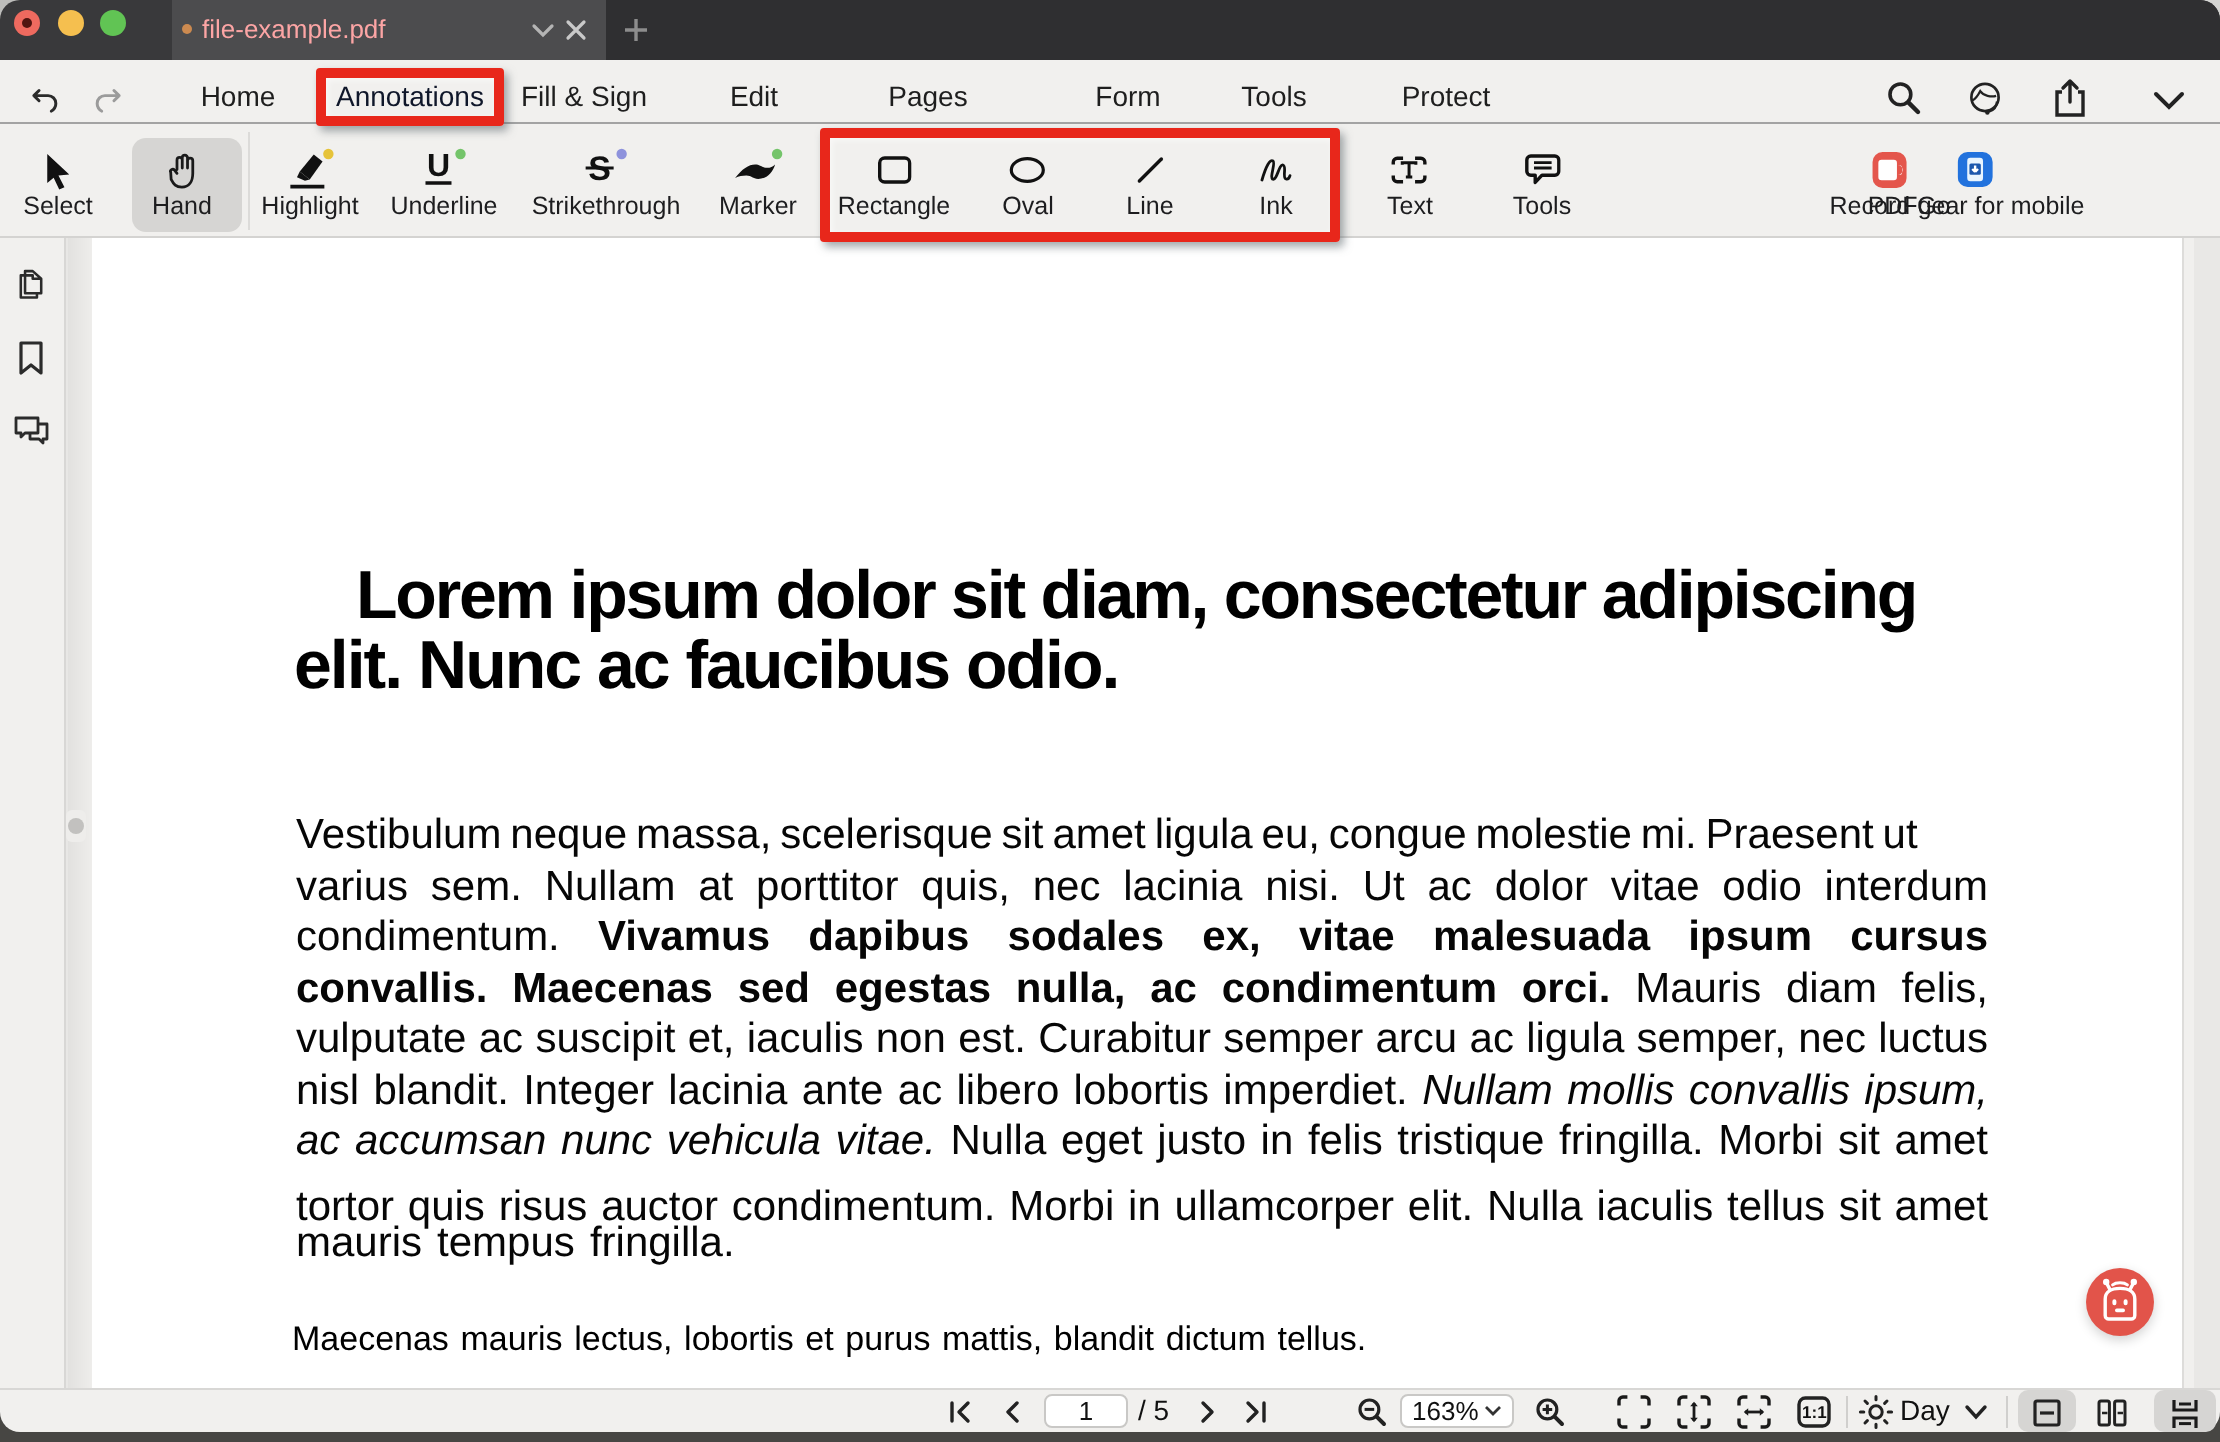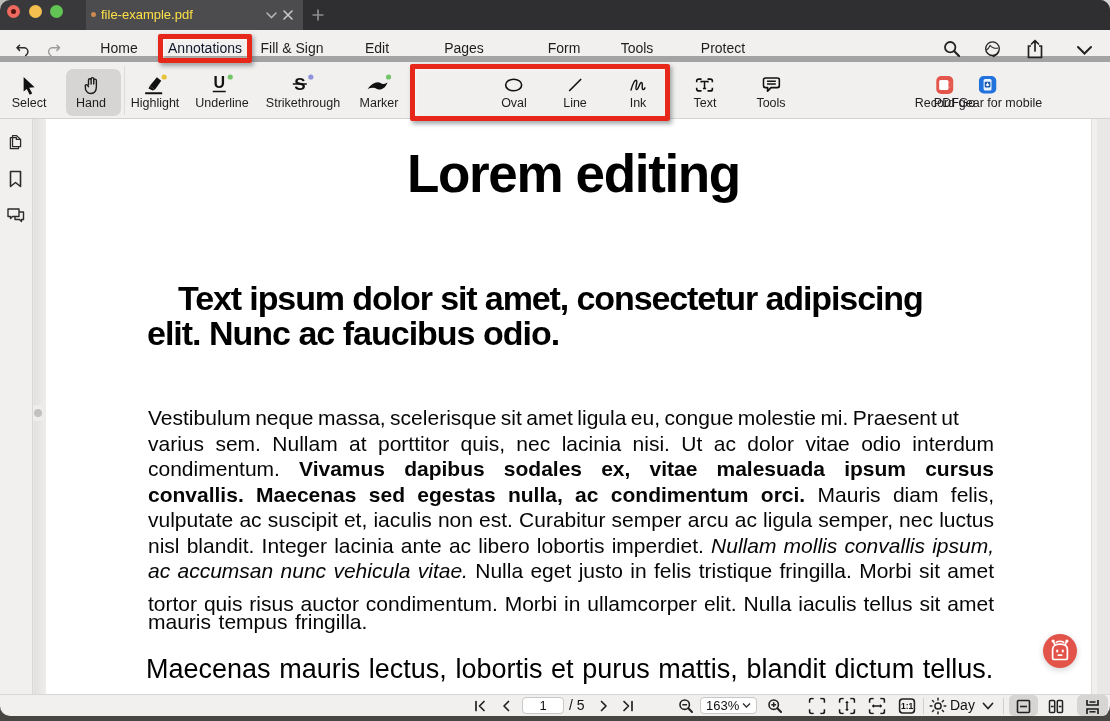--- a/index.html
+++ b/index.html
@@ -5,21 +5,21 @@
   * { margin:0; padding:0; box-sizing:border-box; }
   html,body { width:1110px; height:721px; overflow:hidden; }
   body { font-family:"Liberation Sans", sans-serif; background:#474643; position:relative; }
   .abs { position:absolute; }
   
   #titlebar { position:absolute; left:0; top:0; width:1110px; height:30px; background:#39393b; border-radius:10px 10px 0 0; z-index:1; }
   #titlebar .tab { position:absolute; left:86px; top:0; width:217px; height:30px; background:#4c4c4e; }
   #titlebar .tabrest { position:absolute; left:303px; top:0; right:0; height:30px; background:#2f2f31; border-radius:0 10px 0 0; }
   .tl { position:absolute; top:4.5px; width:13px; height:13px; border-radius:50%; }
   
-  #menubar { position:absolute; left:0; top:30px; width:1110px; height:32px; background:#f1f0ee; border-bottom:6px solid #a3a3a3; }
+  #menubar { position:absolute; left:0; top:30px; width:1110px; height:32px; background:#f1f0ee; border-bottom:1px solid #a3a3a3; }
   .menuitem { position:absolute; top:2px; height:32px; line-height:32px; font-size:14px; color:#1e1e1e; transform:translateX(-50%); white-space:nowrap; }
   
   #toolbar { position:absolute; left:0; top:62px; width:1110px; height:57px; background:#f1f0ee; border-bottom:1px solid #d4d3d1; }
   .tool { position:absolute; top:0; height:57px; transform:translateX(-50%); text-align:center; }
   .tool .ic { height:34px; margin-top:6px; display:flex; align-items:center; justify-content:center; }
   .tool .lb { font-size:12.5px; color:#1d1d1f; margin-top:-5.7px; white-space:nowrap; }
   .tdiv { position:absolute; top:4px; width:1px; height:49px; background:#dcdbd9; }
   
   #main { position:absolute; left:0; top:119px; width:1110px; height:575px; background:#e8e7e5; }
   #sidebar { position:absolute; left:0; top:0; width:33px; height:575px; background:#f1f0ee; border-right:1px solid #d8d7d5; }
@@ -39,21 +39,21 @@
 <div class="abs" style="left:0; top:0; width:14px; height:14px; background:#bdbdbb; z-index:0;"></div>
 <div class="abs" style="left:1096px; top:0; width:14px; height:14px; background:#d4d4d2; z-index:0;"></div>
 <div id="titlebar">
   <div class="tab"></div>
   <div class="tabrest"></div>
   <div class="tl" style="left:7px; background:#ee6a5f;"></div>
   <div class="tl" style="left:28.5px; background:#f5bf4f;"></div>
   <div class="tl" style="left:50px; background:#61c454;"></div>
   <div class="abs" style="left:11px; top:8.5px; width:5px; height:5px; border-radius:50%; background:#501510;"></div>
   <div class="abs" style="left:91px; top:12px; width:5px; height:5px; border-radius:50%; background:#cc8a50;"></div>
-  <div class="abs" style="left:101px; top:0; height:30px; line-height:30px; font-size:13px; color:#fde047;">file-example.pdf</div>
+  <div class="abs" style="left:101px; top:0; height:30px; line-height:30px; font-size:13px; color:#fca5a5;">file-example.pdf</div>
   <svg class="abs" style="left:265px; top:10px;" width="13" height="10" viewBox="0 0 13 10">
       <path d="M2 3 L6.5 7.5 L11 3" stroke="#b4b4b4" stroke-width="1.6" fill="none" stroke-linecap="round"></path>
     </svg>
   <svg class="abs" style="left:282px; top:9px;" width="12" height="12" viewBox="0 0 12 12">
       <path d="M2 2 L10 10 M10 2 L2 10" stroke="#c9c9c9" stroke-width="1.6" fill="none" stroke-linecap="round"></path>
     </svg>
   <svg class="abs" style="left:311px; top:8px;" width="14" height="14" viewBox="0 0 14 14">
       <path d="M7 1.5 V12.5 M1.5 7 H12.5" stroke="#8d8d8d" stroke-width="1.7" fill="none"></path>
     </svg>
 </div>
@@ -146,20 +146,28 @@
     <div class="lb">Strikethrough</div>
   </div>
   <div class="tool" style="left:379px;">
     <div class="ic">
         <svg width="28" height="22" viewBox="0 0 28 22">
           <path d="M3 15 c3.4-4.5 6.8-6.8 10-6.8 c2.8 0 3.3 1.7 6 1.7 c1.7 0 2.8-.6 4-1.7 c-1.1 4-4.4 7.3-8.4 7.3 c-2.8 0-3.3-1.7-6-1.7 c-1.9 0-3.7.4-5.6 1.2z" fill="#111"></path>
           <circle cx="24" cy="3" r="2.6" fill="#74c46a"></circle>
         </svg>
       </div>
     <div class="lb">Marker</div>
+  </div>
+  <div class="tool" style="left:447px;">
+    <div class="ic">
+        <svg width="17" height="14" viewBox="0 0 17 14">
+          <rect x="1" y="1" width="15" height="12" rx="2.5" stroke="#111" stroke-width="1.7" fill="none"></rect>
+        </svg>
+      </div>
+    <div class="lb">Rectangle</div>
   </div>
   <div class="tool" style="left:514px;">
     <div class="ic">
         <svg width="19" height="14" viewBox="0 0 19 14">
           <ellipse cx="9.5" cy="7" rx="8" ry="5.7" stroke="#111" stroke-width="1.6" fill="none"></ellipse>
         </svg>
       </div>
     <div class="lb">Oval</div>
   </div>
   <div class="tool" style="left:575px;">
@@ -232,37 +240,36 @@
         <path d="M2.5 1.5 H12.5 V16.5 L7.5 12.5 L2.5 16.5 Z"></path>
       </svg>
     <svg class="abs" style="left:6px; top:87.5px;" width="20" height="17" viewBox="0 0 20 17" fill="none" stroke="#2b2b2b" stroke-width="1.4" stroke-linejoin="round">
         <path d="M2 2 H13 V9.5 H6.5 L4.5 11.5 V9.5 H2 Z"></path>
         <path d="M13 5 H17.5 V12.5 H15.5 V14.5 L13.5 12.5 H9 V9.5"></path>
       </svg>
   </div>
   <div class="abs" style="left:33px; top:286px; width:10px; height:16px; border-radius:3px; background:#eeedeb;"></div>
   <div class="abs" style="left:34px; top:290px; width:8px; height:8px; border-radius:50%; background:#c2c1bf;"></div>
 
-  <div class="doc" style="left:407px; top:28.1px; font-size:53px; font-weight:bold; letter-spacing:-1.35px; line-height:1; white-space:nowrap;" id="title">Lorem editing</div>
-
-  <div class="doc" style="left:178px; top:162.4px; font-size:34px; font-weight:bold; letter-spacing:-1.1px; line-height:1; white-space:nowrap;" id="h2a">Text ipsum dolor sit amet, consectetur adipiscing</div>
+
+  <div class="doc" style="left:178px; top:162.4px; font-size:34px; font-weight:bold; letter-spacing:-1.1px; line-height:1; white-space:nowrap;" id="h2a">Lorem ipsum dolor sit diam, consectetur adipiscing</div>
   <div class="doc" style="left:147px; top:197.2px; font-size:34px; font-weight:bold; letter-spacing:-1.0px; line-height:1; white-space:nowrap;" id="h2b">elit. Nunc ac faucibus odio.</div>
 
   <div id="body1">
       <div class="jline" style="top: 286.4px; height: 25.45px; text-align: left; text-align-last: left; word-spacing: -1.4px;">Vestibulum neque massa, scelerisque sit amet ligula eu, congue molestie mi. Praesent ut</div>
       <div class="jline" style="top: 311.85px; height: 25.45px; text-align: justify; text-align-last: justify;">varius sem. Nullam at porttitor quis, nec lacinia nisi. Ut ac dolor vitae odio interdum</div>
       <div class="jline" style="top: 337.3px; height: 25.45px; text-align: justify; text-align-last: justify;">condimentum. <b>Vivamus dapibus sodales ex, vitae malesuada ipsum cursus</b></div>
       <div class="jline" style="top: 362.75px; height: 25.45px; text-align: justify; text-align-last: justify;"><b>convallis. Maecenas sed egestas nulla, ac condimentum orci.</b> Mauris diam felis,</div>
       <div class="jline" style="top: 388.2px; height: 25.45px; text-align: justify; text-align-last: justify;">vulputate ac suscipit et, iaculis non est. Curabitur semper arcu ac ligula semper, nec luctus</div>
       <div class="jline" style="top: 413.65px; height: 25.45px; text-align: justify; text-align-last: justify;">nisl blandit. Integer lacinia ante ac libero lobortis imperdiet. <i>Nullam mollis convallis ipsum,</i></div>
       <div class="jline" style="top: 439.1px; height: 25.45px; text-align: justify; text-align-last: justify;"><i>ac accumsan nunc vehicula vitae.</i> Nulla eget justo in felis tristique fringilla. Morbi sit amet</div>
       <div class="jline" style="top: 472px; height: 25.45px; text-align: justify; text-align-last: justify;">tortor quis risus auctor condimentum. Morbi in ullamcorper elit. Nulla iaculis tellus sit amet</div>
       <div class="jline" style="top: 490px; height: 25.45px; text-align: left; text-align-last: left; word-spacing: 1.7px;">mauris tempus fringilla.</div>
     </div>
-  <div class="doc" style="left:146px; top:537.9px; font-size:27px; line-height:25.45px; word-spacing:1.1px; white-space:nowrap;" id="pmae">Maecenas mauris lectus, lobortis et purus mattis, blandit dictum tellus.</div>
+  <div class="doc" style="left:146px; top:537.9px; font-size:17px; line-height:25.45px; word-spacing:1.1px; white-space:nowrap;" id="pmae">Maecenas mauris lectus, lobortis et purus mattis, blandit dictum tellus.</div>
 </div>
 
 <div id="bottombar">
   <svg class="bicon" style="left:480px; top:11px;" width="13" height="13" viewBox="0 0 13 13" stroke="#222" stroke-width="1.7" fill="none" stroke-linecap="round" stroke-linejoin="round">
       <path d="M2.5 2 V11 M10.5 2 L6 6.5 L10.5 11"></path>
     </svg>
   <svg class="bicon" style="left:506px; top:11px;" width="9" height="13" viewBox="0 0 9 13" stroke="#222" stroke-width="1.7" fill="none" stroke-linecap="round" stroke-linejoin="round">
       <path d="M7 2 L2.5 6.5 L7 11"></path>
     </svg>
   <div class="abs" style="left:522px; top:1.5px; width:42px; height:17px; background:#fff; border:1px solid #c9c8c6; border-radius:4px; text-align:center; line-height:15px; font-size:13px; color:#111;">1</div>

